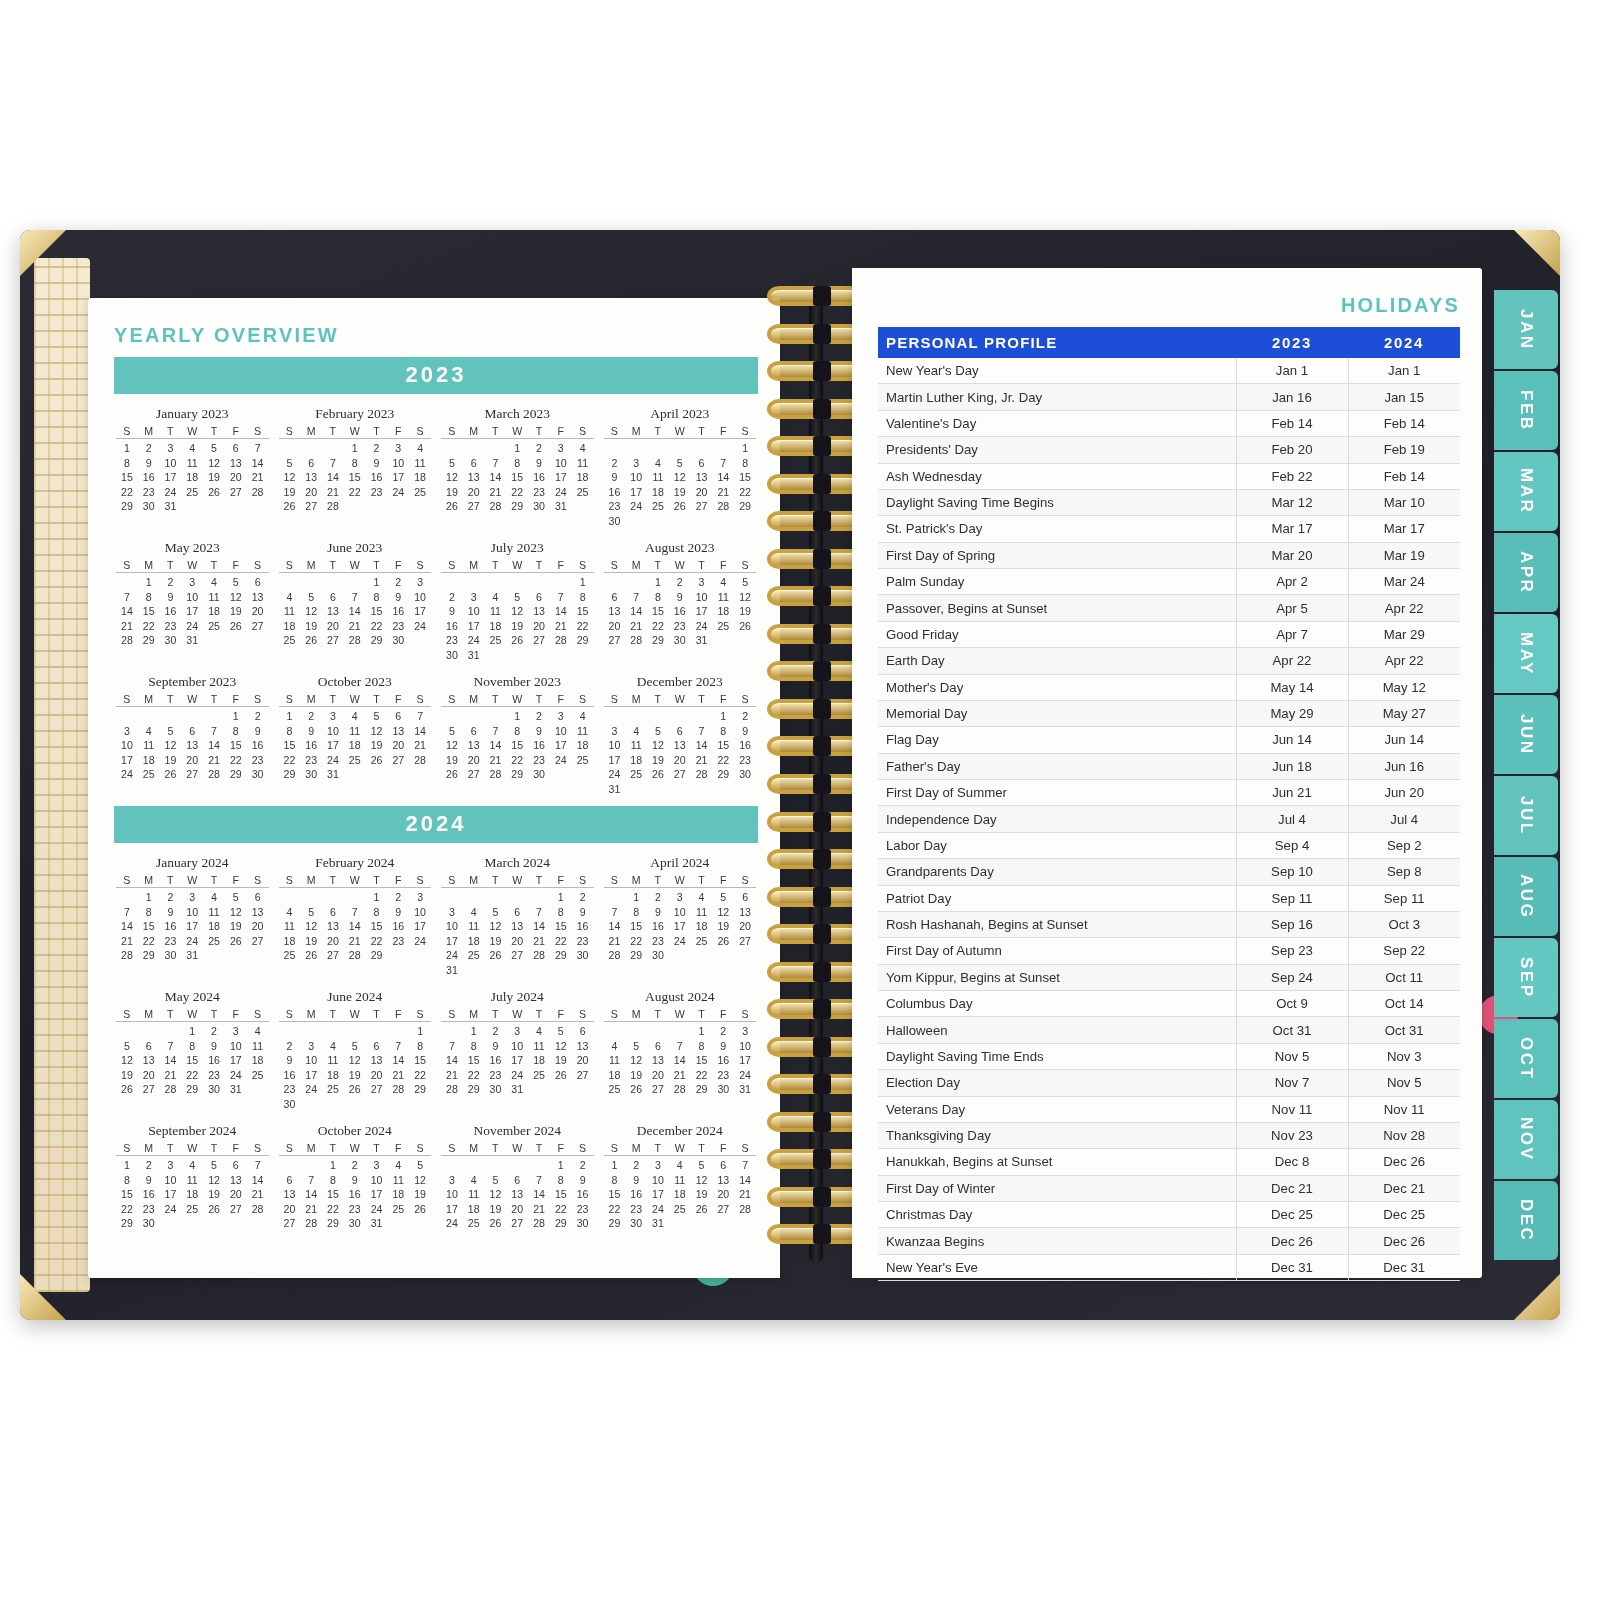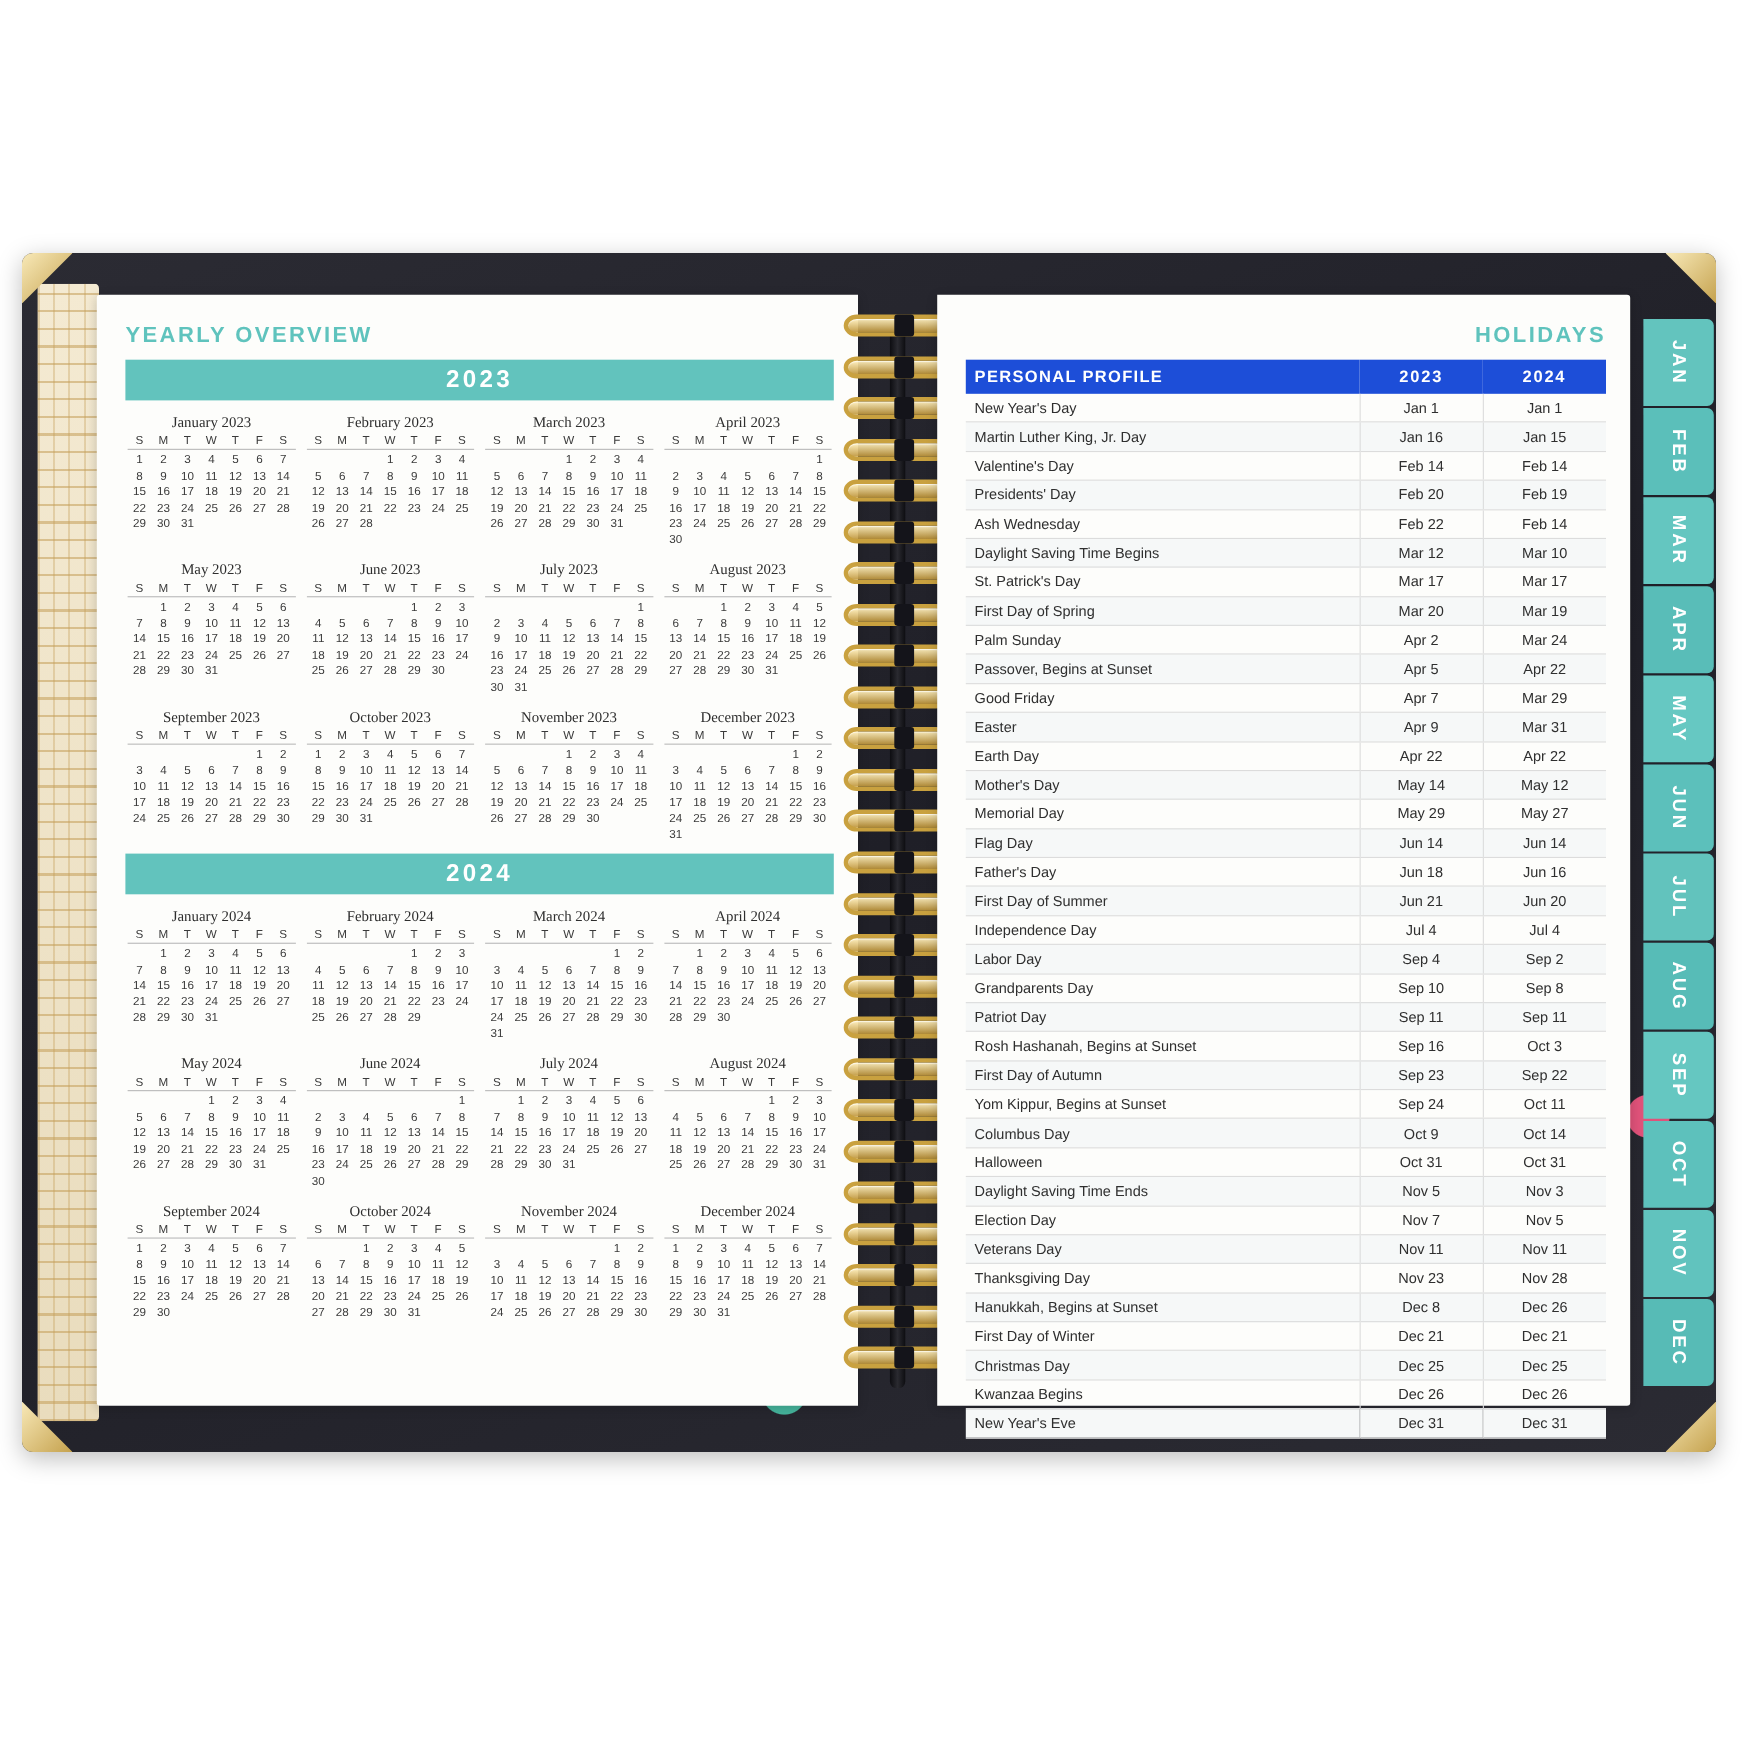--- a/index.html
+++ b/index.html
@@ -56,21 +56,21 @@
       linear-gradient(180deg,#f4ead2,#e9dcbd);
     border-radius: 4px;
   }
 
   
   .page {
     position: absolute; top: 38px; bottom: 42px;
     background: #fdfdfb;
     box-shadow: 0 2px 10px rgba(0,0,0,.18);
   }
-  .page-left  { left: 68px;  right: 780px; border-radius: 3px 0 0 3px; }
+  .page-left  { left: 68px;  right: 780px; border-radius: 3px 0 0 3px; margin-top: 30px; }
   .page-right { left: 832px; right: 78px;  border-radius: 0 3px 3px 0; }
 
   .page-inner { position: absolute; inset: 0; padding: 26px 22px 18px 26px; }
 
   
   .pg-head {
     font-size: 20px; letter-spacing: 2.2px; font-weight: bold;
     color: #5fc3bd; margin-bottom: 10px;
   }
   .pg-head.right { text-align: right; }
@@ -1673,25 +1673,20 @@
               <td>Passover, Begins at Sunset</td>
               <td class="c">Apr 5</td>
               <td class="c">Apr 22</td>
             </tr>
             <tr>
               <td>Good Friday</td>
               <td class="c">Apr 7</td>
               <td class="c">Mar 29</td>
             </tr>
             <tr>
-              <td>Easter</td>
-              <td class="c">Apr 9</td>
-              <td class="c">Mar 31</td>
-            </tr>
-            <tr>
               <td>Earth Day</td>
               <td class="c">Apr 22</td>
               <td class="c">Apr 22</td>
             </tr>
             <tr>
               <td>Mother's Day</td>
               <td class="c">May 14</td>
               <td class="c">May 12</td>
             </tr>
             <tr>

